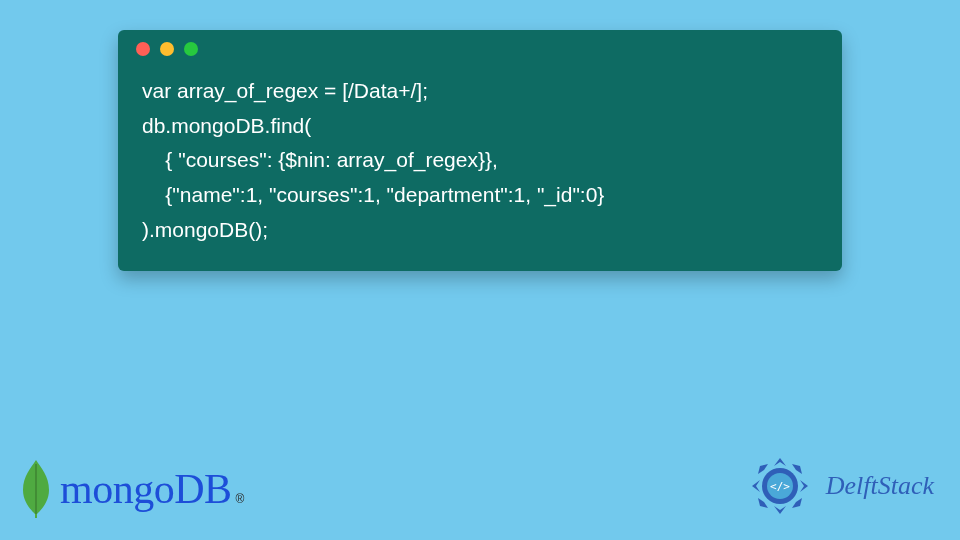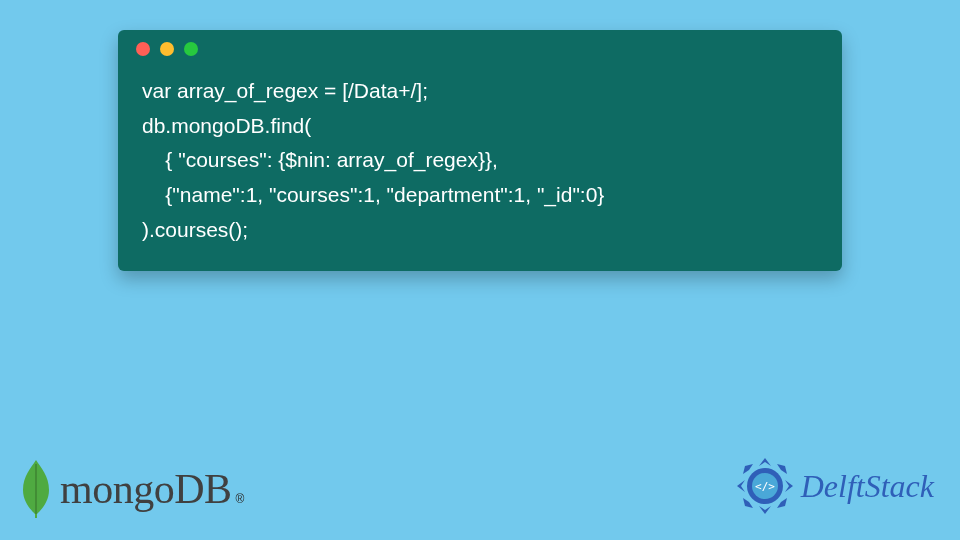--- a/index.html
+++ b/index.html
@@ -55,60 +55,61 @@
     left: 18px;
     bottom: 2px;
     display: flex;
     align-items: center;
     gap: 6px;
   }
   .leaf-icon svg { display: block; }
   .mongo-text {
     font-family: Georgia, 'Times New Roman', serif;
     font-size: 42px;
-    color: #404040;
+    color: #1d4ed8;
     letter-spacing: -0.5px;
   }
   .mongo-reg {
     font-size: 12px;
     color: #2b2b2b;
     position: relative;
     top: 10px;
     left: -2px;
   }
   .delft-logo {
     position: absolute;
     right: 26px;
     bottom: 6px;
     display: flex;
     align-items: center;
     gap: 6px;
   }
   .delft-emblem svg { display: block; }
   .delft-text {
     font-family: Georgia, 'Times New Roman', serif;
-    font-size: 32px;
+    font-size: 26px;
     font-style: italic;
     color: #2f5fb8;
+    margin-left: 10px;
   }
 </style>
 </head>
 <body>
 
 <div class="code-window">
   <div class="window-header">
     <div class="dot red"></div>
     <div class="dot yellow"></div>
     <div class="dot green"></div>
   </div>
   <div class="code-body"><span>var array_of_regex = [/Data+/];</span>
 <span>db.mongoDB.find(</span>
 <span>    { "courses": {$nin: array_of_regex}},</span>
 <span>    {"name":1, "courses":1, "department":1, "_id":0}</span>
-<span>).courses();</span></div>
+<span>).mongoDB();</span></div>
 </div>
 
 <div class="footer">
   <div class="mongo-logo">
     <span class="leaf-icon">
       <svg width="36" height="62" viewBox="0 0 36 62">
         <path d="M18 2 C13 10 5 18 5 32 C5 44 13 52 17 56 L17 60 L19 60 L19 56 C23 52 31 44 31 32 C31 18 23 10 18 2 Z" fill="#4FAA41"></path>
         <path d="M18 6 L18 56" stroke="#3a7a2e" stroke-width="1.2"></path>
       </svg>
     </span>

